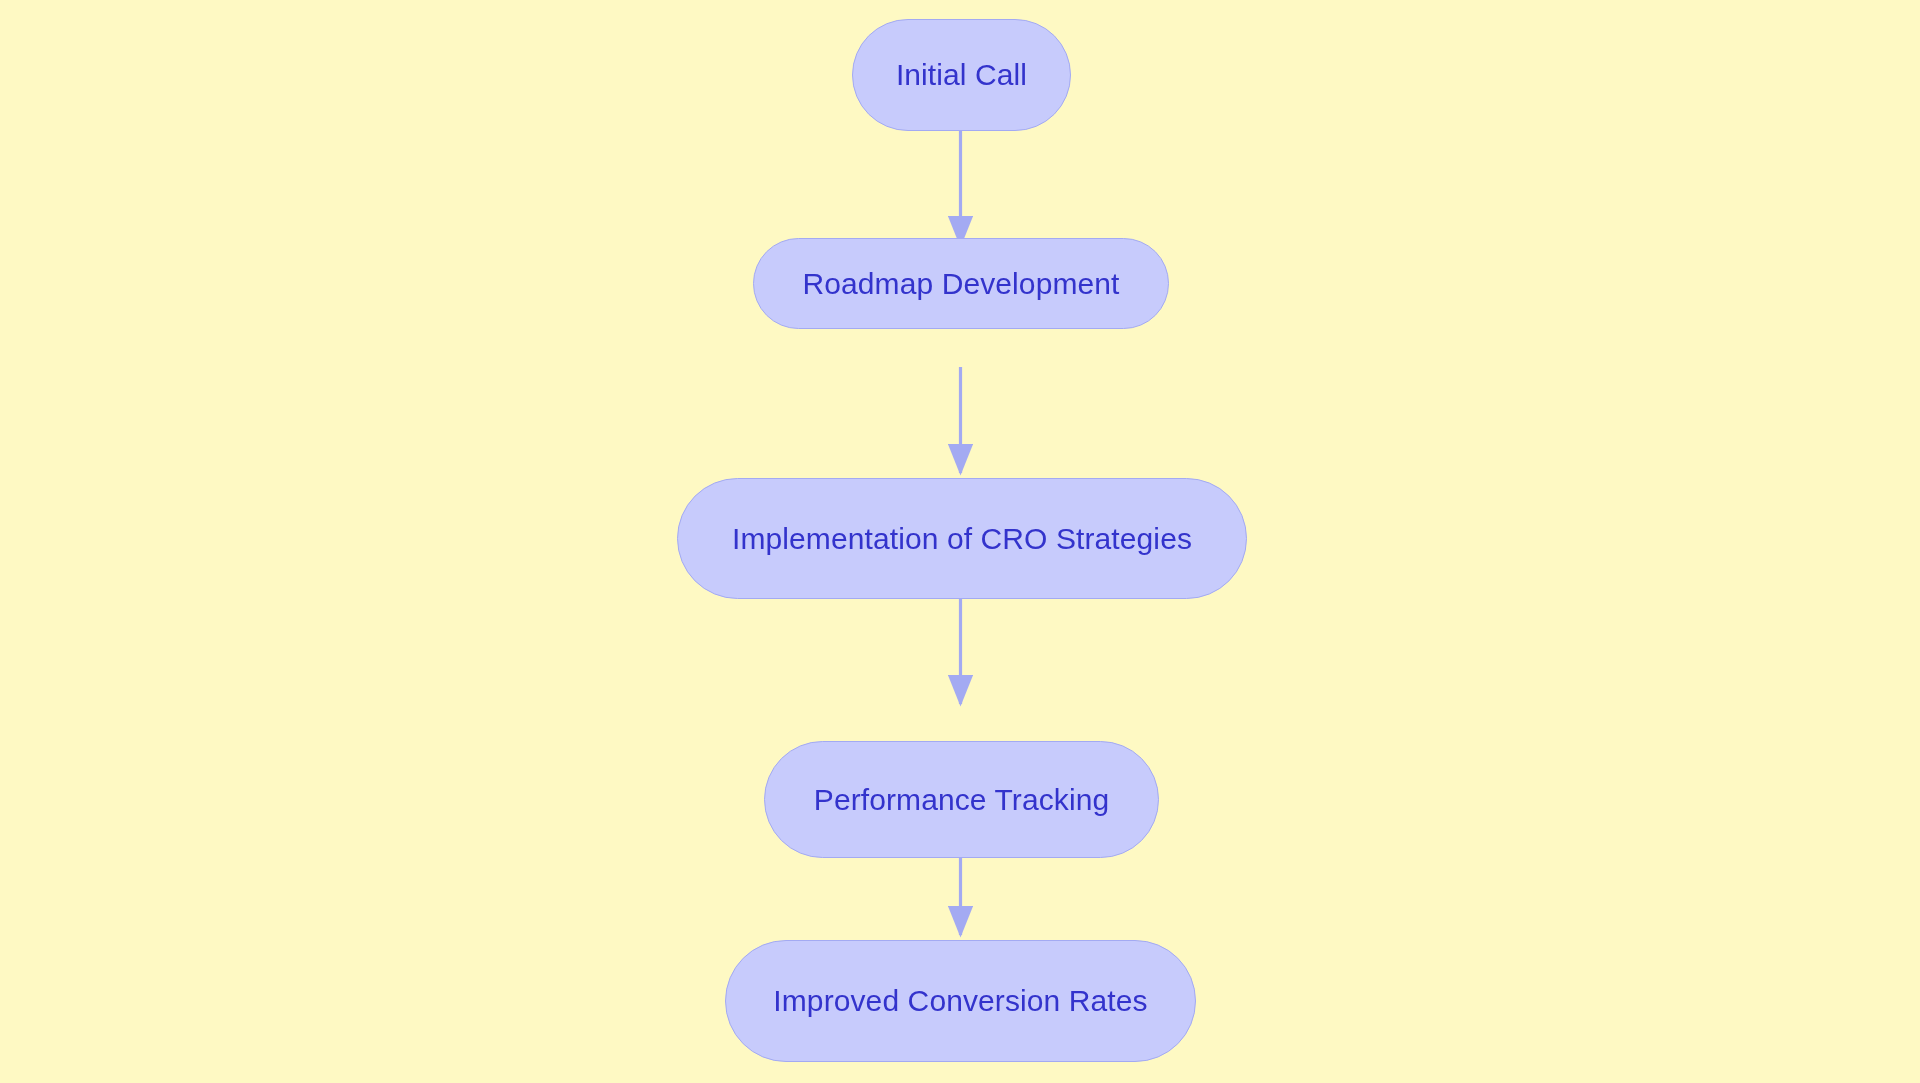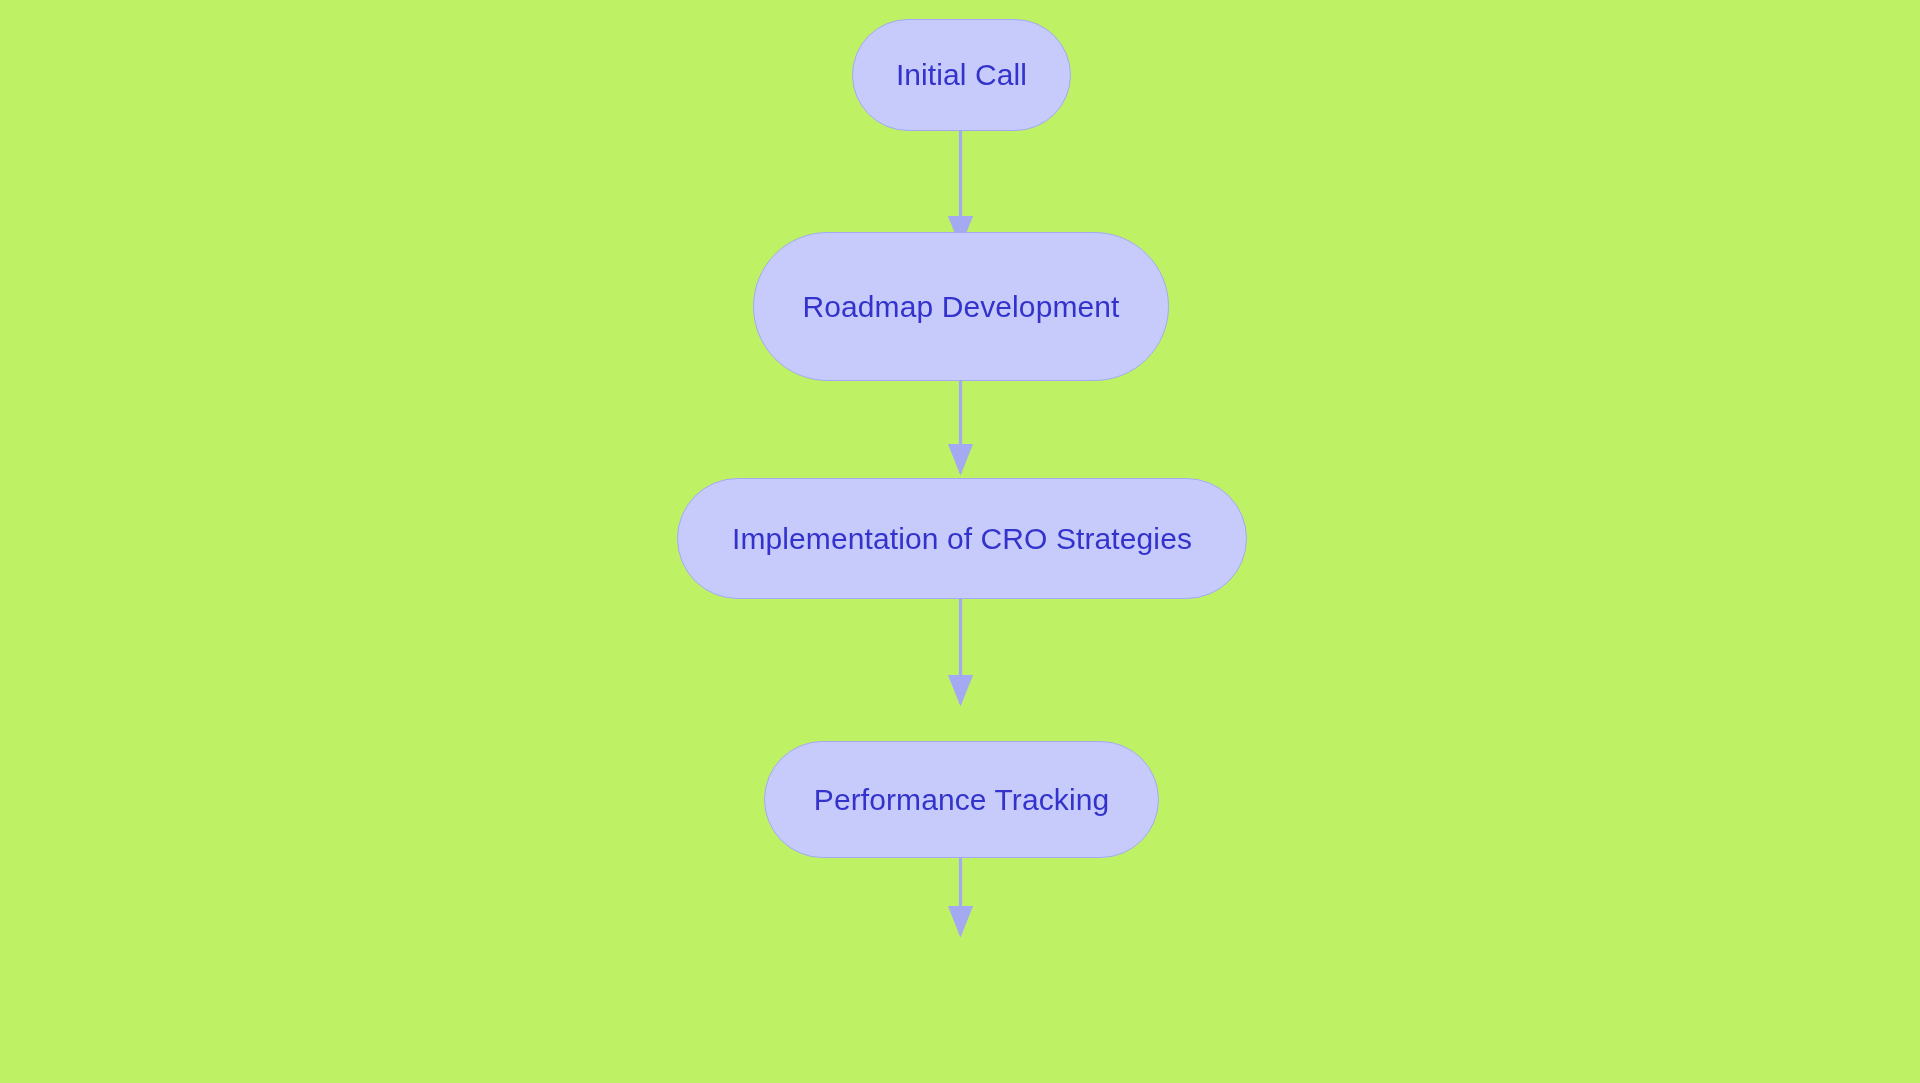--- a/index.html
+++ b/index.html
@@ -12,21 +12,21 @@
     width: 1920px;
     height: 1083px;
     overflow: hidden;
     font-family: "Liberation Sans", sans-serif;
   }
 
   #flow-canvas {
     position: relative;
     width: 1920px;
     height: 1083px;
-    background: #bef264;
+    background: #fef9c3;
   }
 
   .flow-node {
     position: absolute;
     display: flex;
     align-items: center;
     justify-content: center;
     box-sizing: border-box;
     background: #c7cbfc;
     border: 1.6px solid #a3aaf2;
@@ -42,21 +42,21 @@
   }
 
   .node-label {
     display: block;
     padding: 0 6px;
     color: #3333cc;
   }
 
   
   #node-initial-call        { left: 852px;  top: 19px;   width: 219px; height: 112px; }
-  #node-roadmap-development { left: 753px;  top: 232px;  width: 416px; height: 149px; }
+  #node-roadmap-development { left: 753px;  top: 238px;  width: 416px; height: 91px; }
   #node-implementation-cro  { left: 677px;  top: 478px;  width: 570px; height: 121px; }
   #node-performance-tracking{ left: 764px;  top: 709px;  width: 395px; height: 117px; margin-top: 32px; }
   #node-improved-conversion { left: 725px;  top: 940px;  width: 471px; height: 122px; }
 
   
   .flow-edge {
     position: absolute;
     left: 0;
     top: 0;
     width: 1920px;
@@ -94,14 +94,17 @@
   </div>
 
   <div class="flow-node" id="node-implementation-cro">
     <span class="node-label">Implementation of CRO Strategies</span>
   </div>
 
   <div class="flow-node" id="node-performance-tracking">
     <span class="node-label">Performance Tracking</span>
   </div>
 
+  <div class="flow-node" id="node-improved-conversion">
+    <span class="node-label">Improved Conversion Rates</span>
+  </div>
 
 </div>
 
 </body></html>

